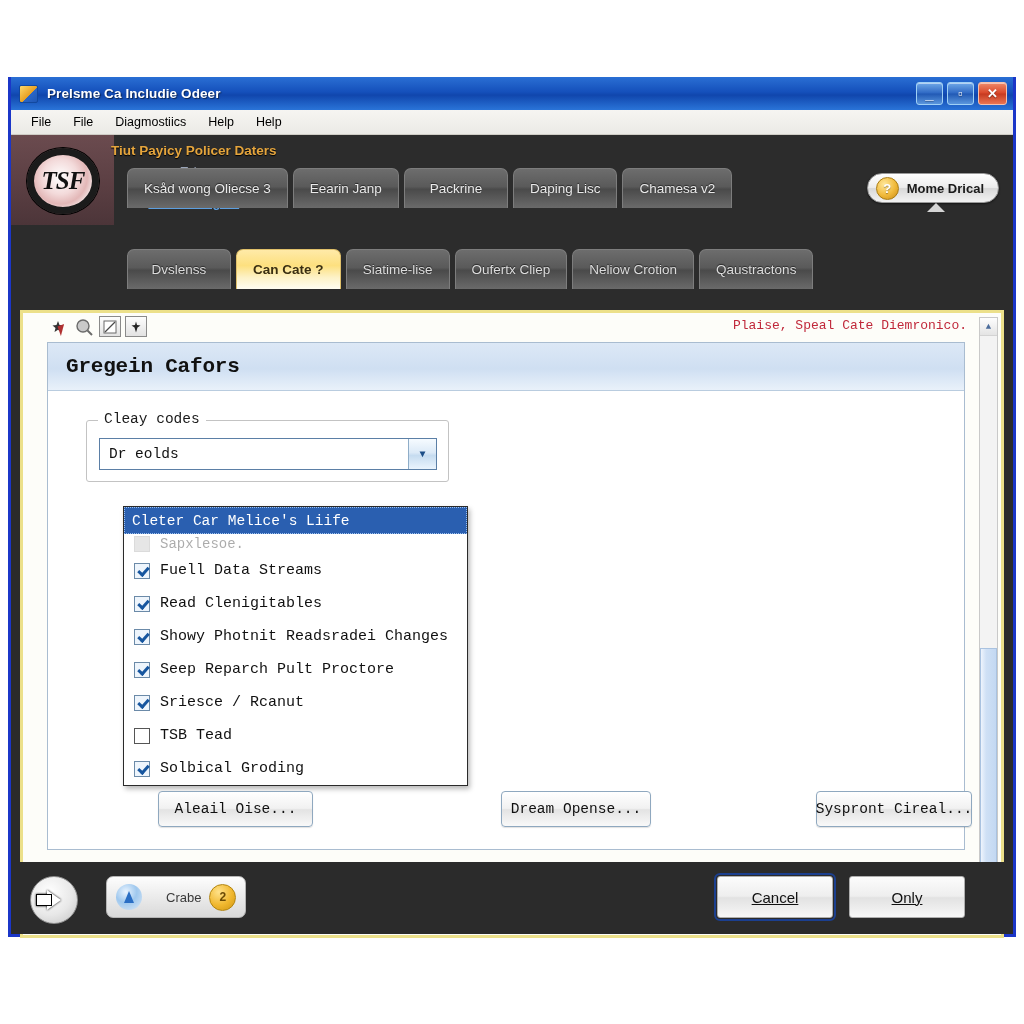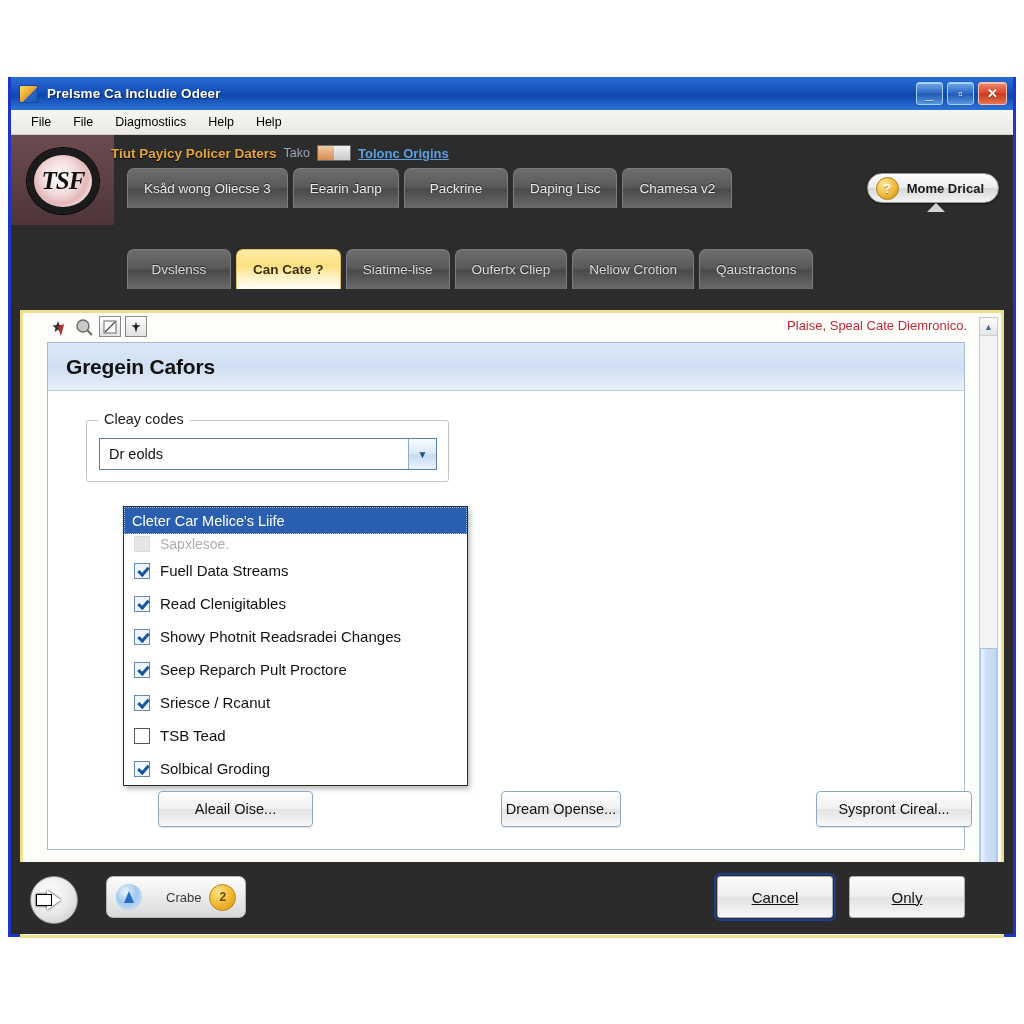--- a/index.html
+++ b/index.html
@@ -82,21 +82,21 @@
     box-shadow:0 0 0 1px #000;
   }
   .logo-circle span{
     font-family:"Liberation Serif", serif;
     font-style:italic;font-weight:bold;font-size:25px;color:#111;
     letter-spacing:-1px;
   }
 
   .hdr-line{
     position:absolute;left:100px;top:8px;height:20px;
-    display:flex;align-items:center;gap:7px;white-space:nowrap;
+    display:flex;align-items:center;gap:7px;white-space:nowrap;flex-direction:column;
   }
   .hdr-bold{color:#e5a53d;font-size:13.5px;font-weight:bold;text-shadow:0 1px 1px #000;}
   .hdr-dim{color:#9aa4b8;font-size:12.5px;}
   .hdr-flags{display:inline-flex;height:14px;width:32px;border:1px solid #6b6b6b;}
   .hdr-flags i{display:block;height:100%;width:50%;}
   .hdr-flags i.a{background:linear-gradient(180deg,#f0c8a0,#d98c52);}
   .hdr-flags i.b{background:linear-gradient(180deg,#f2f2f2,#c9c9c9);}
   .hdr-link{color:#5c9fe0;font-size:13px;text-decoration:underline;font-weight:bold;}
 
   
@@ -141,20 +141,21 @@
     border-left:9px solid transparent;border-right:9px solid transparent;
     border-bottom:9px solid #d5d5d5;
   }
 
   
   .content{
     position:absolute;left:9px;top:233px;right:9px;height:628px;
     background:#14b8a6;
     border:3px solid #ece08a;
     box-sizing:border-box;
+    font-family:Liberation Mono, monospace;
   }
   .content-inner{position:absolute;left:0;top:0;right:0;bottom:0;background:#fdfdf9;}
 
   
   .tinytoolbar{
     position:absolute;left:24px;top:3px;display:flex;gap:4px;align-items:center;
   }
   .tbbtn{
     width:22px;height:21px;box-sizing:border-box;
     border:1px solid #8a8a8a;background:linear-gradient(180deg,#fdfdfd,#e2e2e2);
@@ -242,21 +243,21 @@
   }
   .pbtn{
     position:absolute;height:36px;box-sizing:border-box;
     border:1px solid #8fa8bf;border-radius:4px;
     background:linear-gradient(180deg,#ffffff 0%,#f1f1f1 48%,#e3e3e3 52%,#f9f9f9 100%);
     display:flex;align-items:center;justify-content:center;
     font-size:14.5px;color:#111;white-space:nowrap;padding:0 14px;
     box-shadow:0 1px 1px rgba(0,0,0,.12);
   }
   .pbtn.b1{left:110px;width:155px;}
-  .pbtn.b2{left:453px;width:120px;}
+  .pbtn.b2{left:453px;width:150px;}
   .pbtn.b3{left:768px;width:156px;}
 
   
   .vscroll{
     position:absolute;right:3px;top:4px;bottom:4px;width:19px;
     background:#f3f3f3;border:1px solid #c9c9c9;box-sizing:border-box;
   }
   .vs-btn{
     height:17px;background:linear-gradient(180deg,#fdfdfd,#e4e4e4);
     border-bottom:1px solid #d3d3d3;

